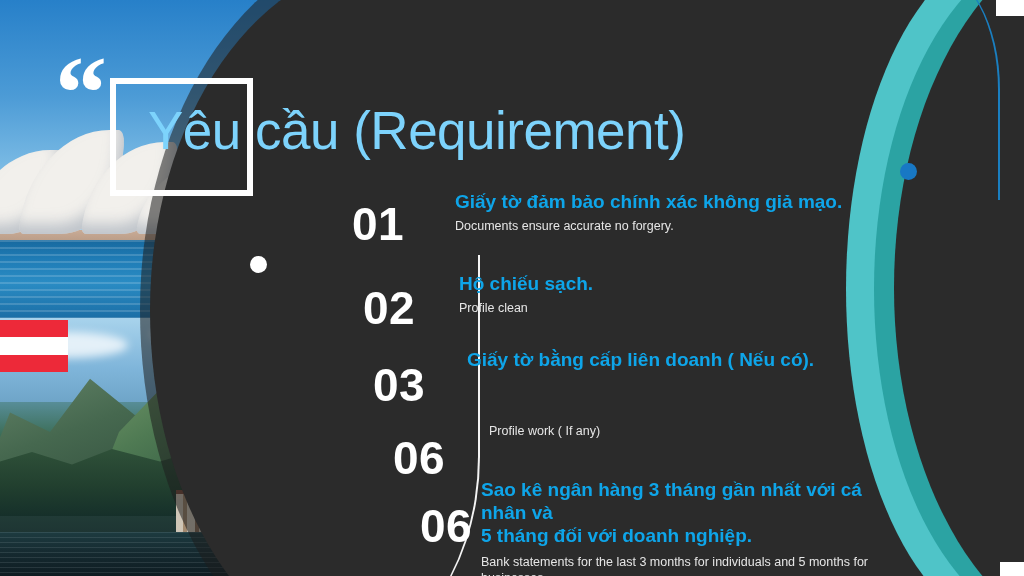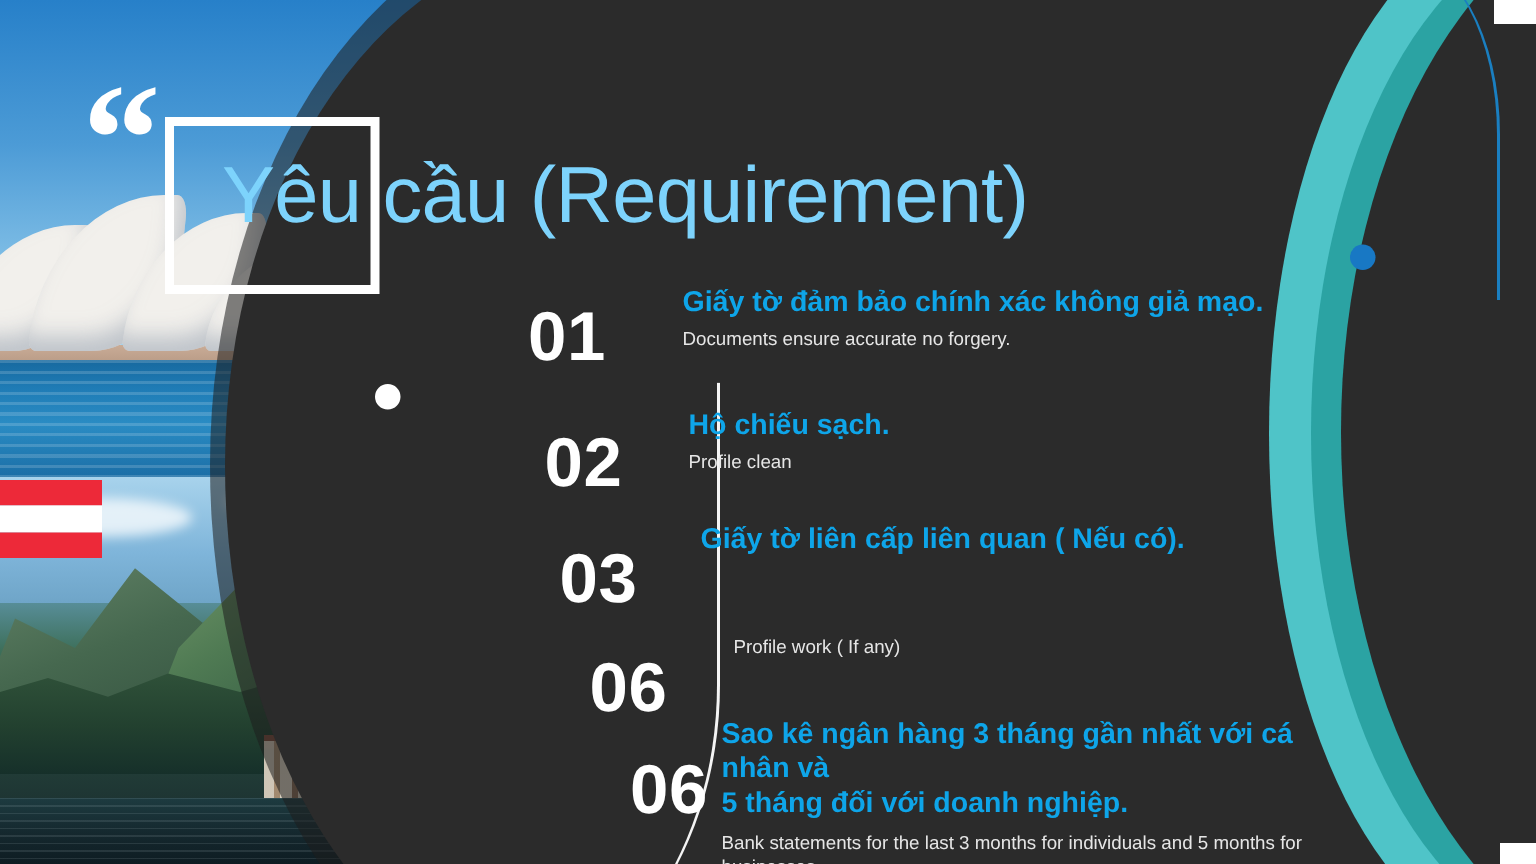--- a/index.html
+++ b/index.html
@@ -417,21 +417,21 @@
       <div class="num">02</div>
       <div class="txt">
         <div class="head">Hộ chiếu sạch.</div>
         <div class="sub">Profile clean</div>
       </div>
     </div>
 
     <div class="item" id="item-3">
       <div class="num">03</div>
       <div class="txt">
-        <div class="head">Giấy tờ liên cấp liên quan ( Nếu có).</div>
+        <div class="head">Giấy tờ bằng cấp liên doanh ( Nếu có).</div>
       </div>
     </div>
 
     <div class="item" id="item-4">
       <div class="num">06</div>
       <div class="txt">
         <div class="sub">Profile work ( If any)</div>
       </div>
     </div>
 

